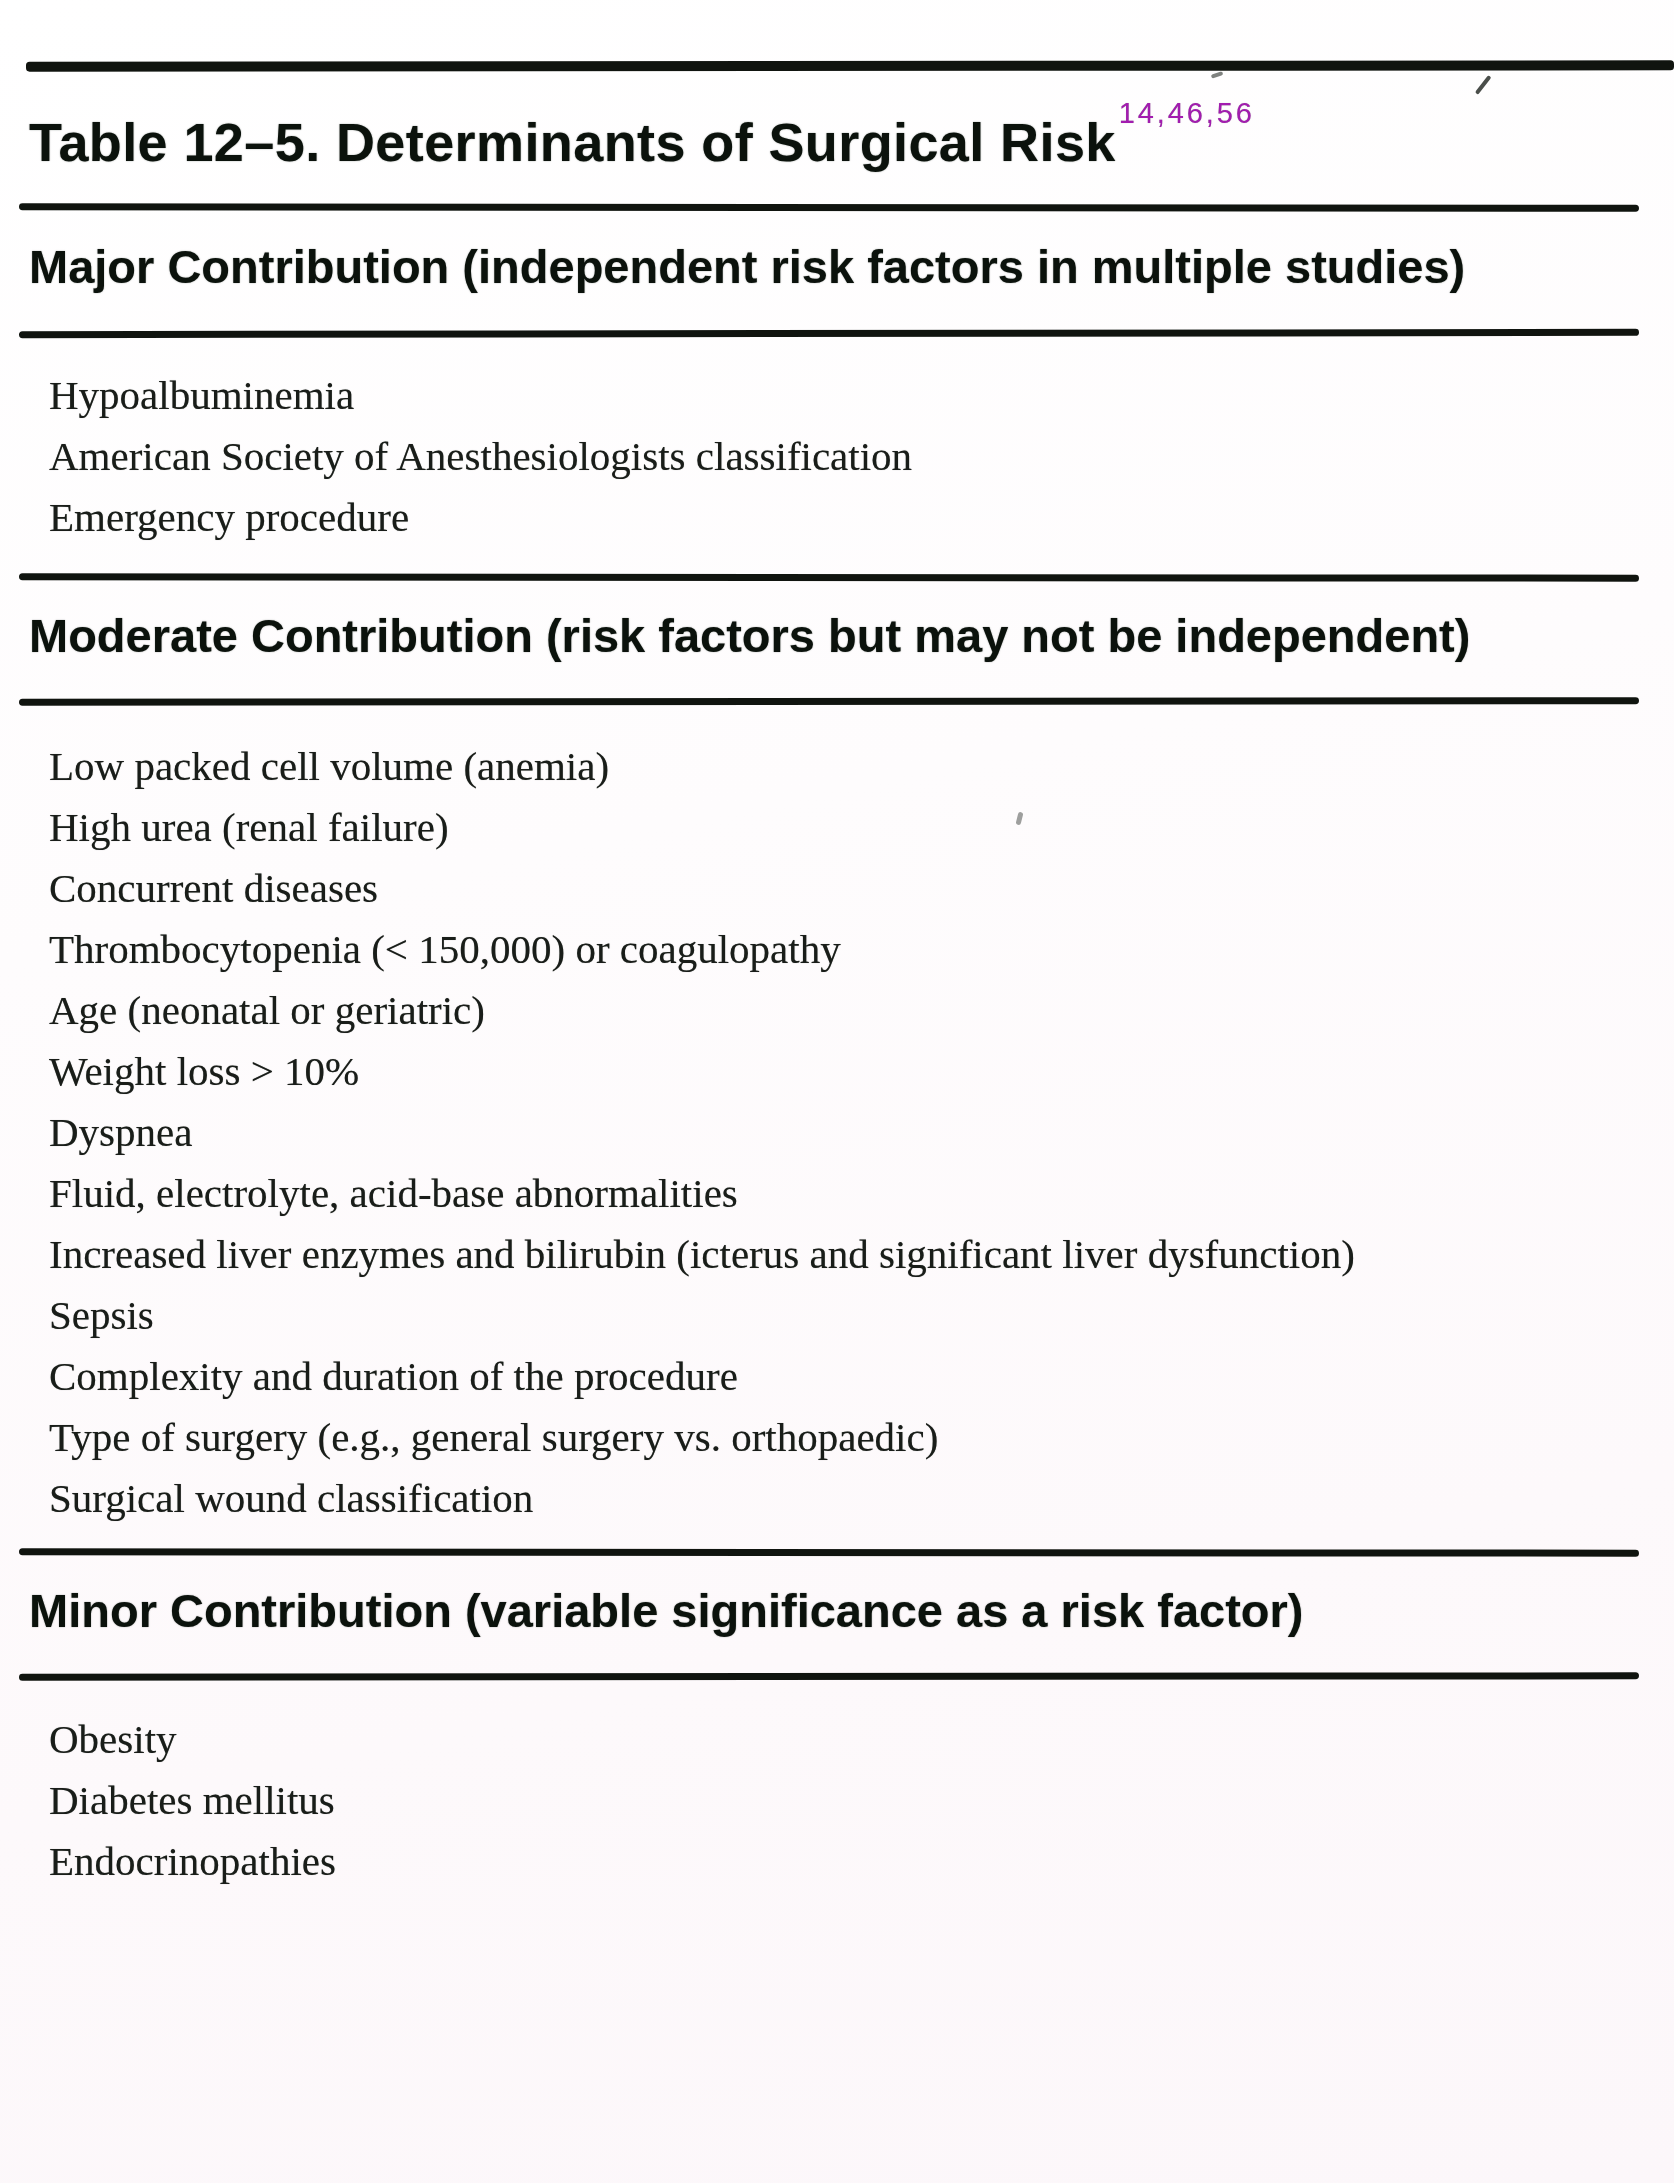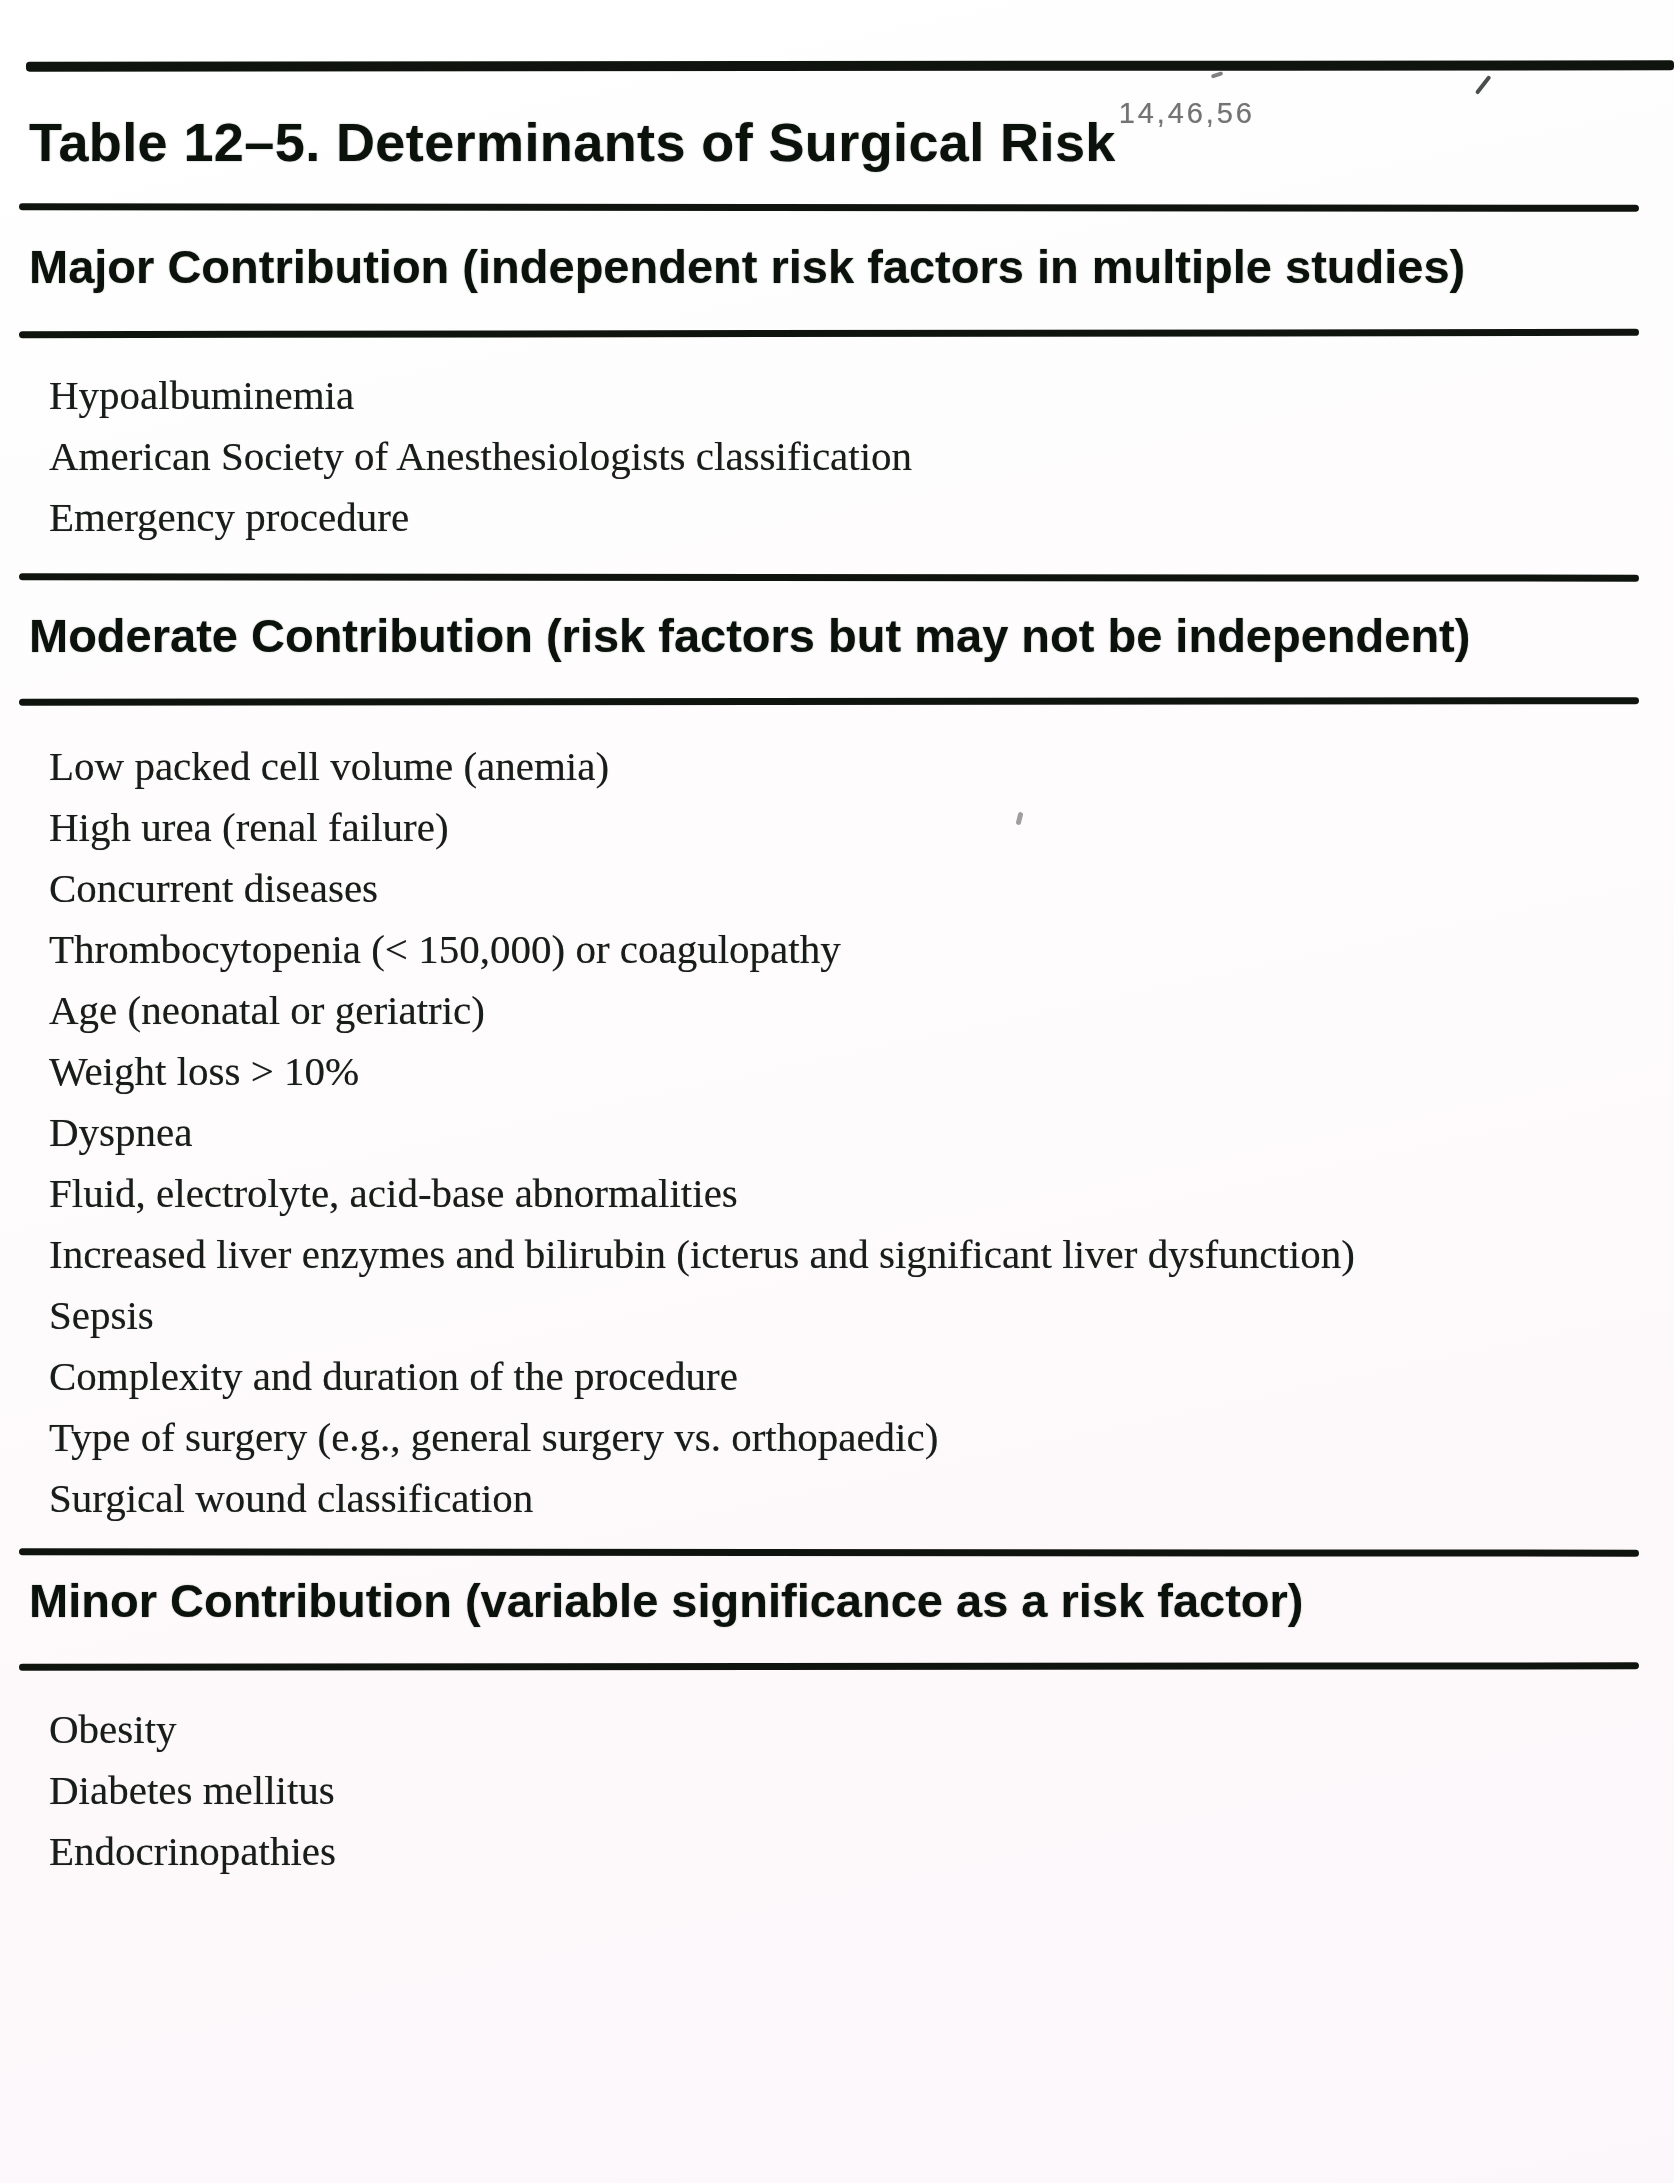--- a/index.html
+++ b/index.html
@@ -51,38 +51,38 @@
     text-shadow: 0 0 1.5px rgba(12, 24, 14, 0.45);
     white-space: nowrap;
   }
   .title sup {
     font-size: 29px;
     font-weight: 400;
     letter-spacing: 2.9px;
     position: relative;
     top: -19px;
     left: 2.9px;
-    color: #737373;
+    color: #a21caf;
     text-shadow: 0 0 0.7px rgba(12, 24, 14, 0.4);
   }
 
   .heading {
     font-family: "Liberation Sans", sans-serif;
     font-weight: 700;
     font-size: 47px;
     line-height: 61px;
     color: #0b120c;
     text-shadow: 0 0 1.5px rgba(12, 24, 14, 0.42);
     margin-left: 55px;
     text-indent: -55px;
     max-width: 1557px;
   }
   .heading-1 { margin-top: 26px; }
   .heading-2 { margin-top: 25px; }
-  .heading-3 { margin-top: 15px; }
+  .heading-3 { margin-top: 25px; }
 
   ul.items {
     list-style: none;
     margin-left: 20px;
   }
   ul.items li {
     font-size: 41px;
     line-height: 61px;
     color: #191d19;
     text-shadow: 0 0 0.7px rgba(20, 30, 20, 0.5);

